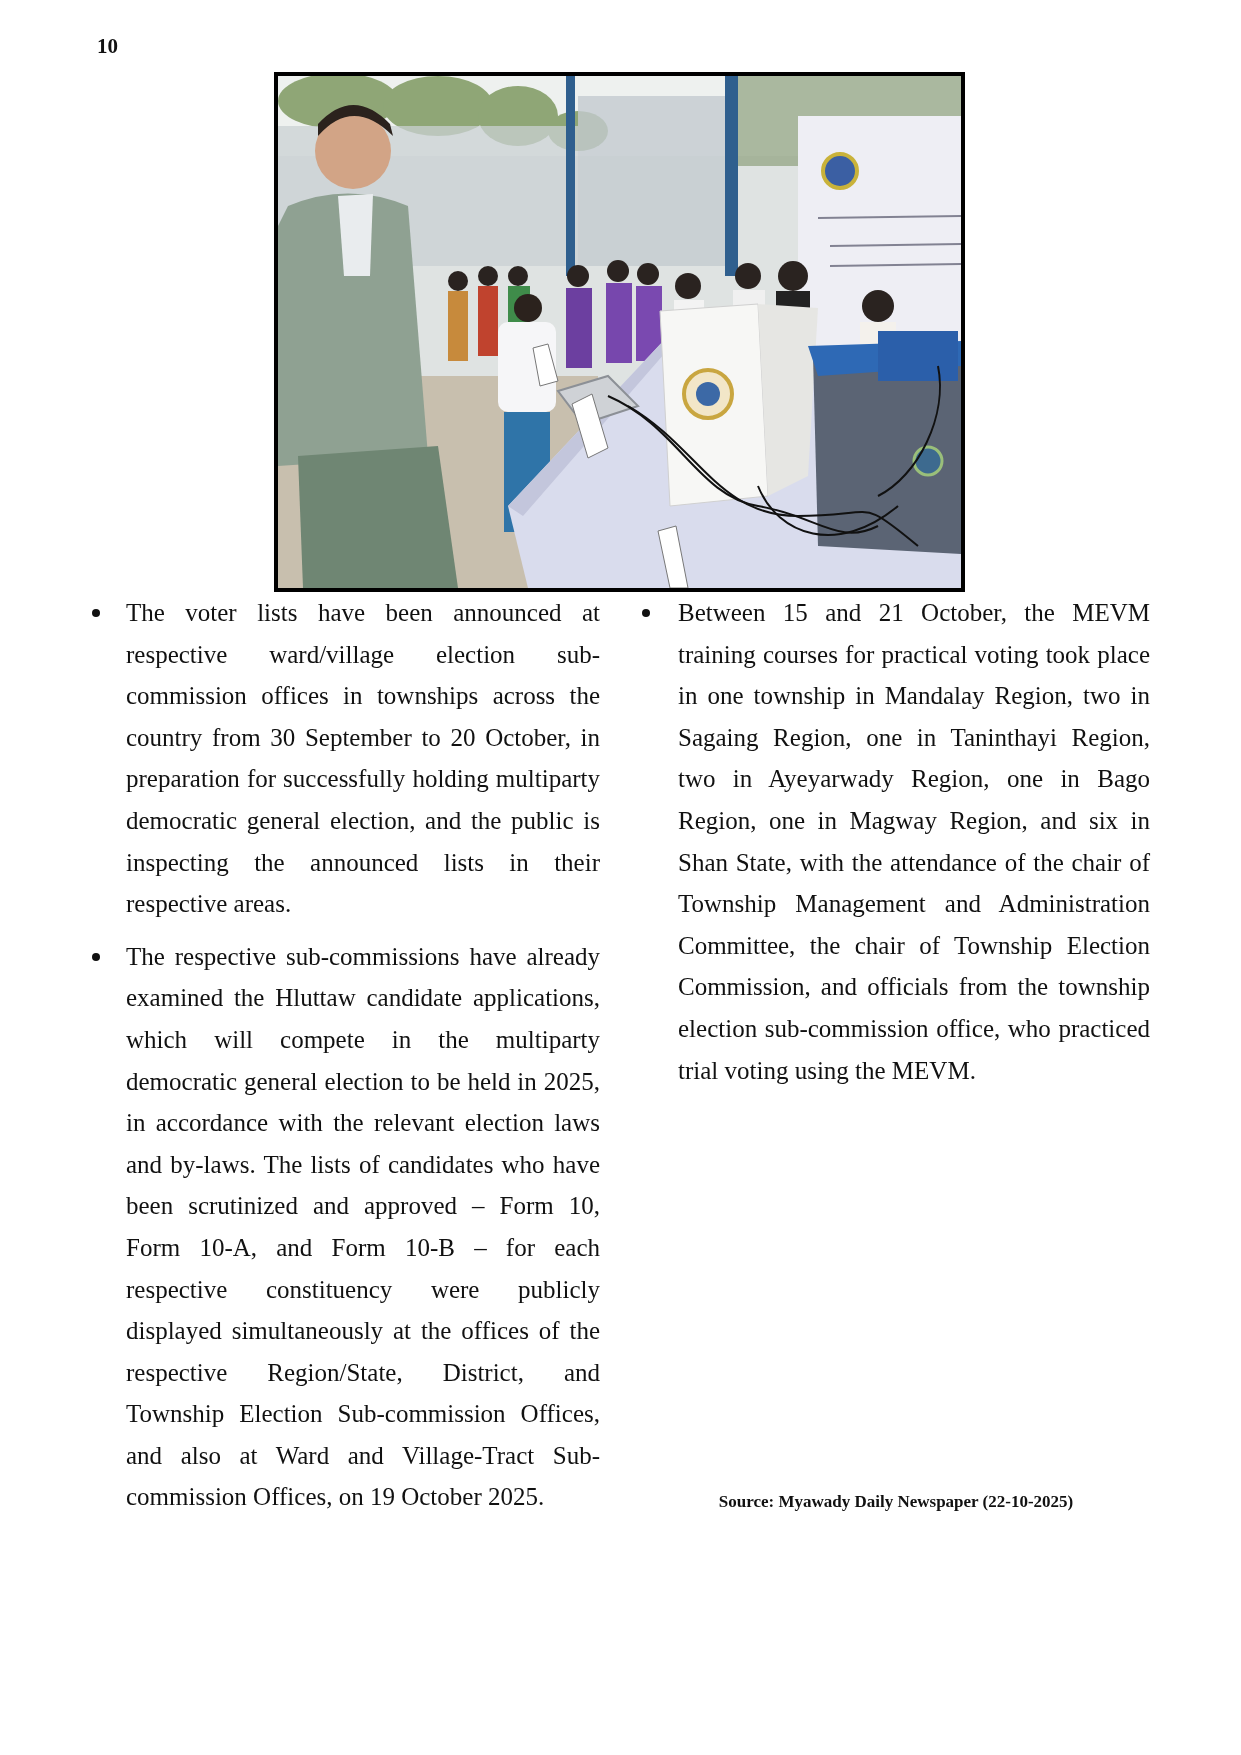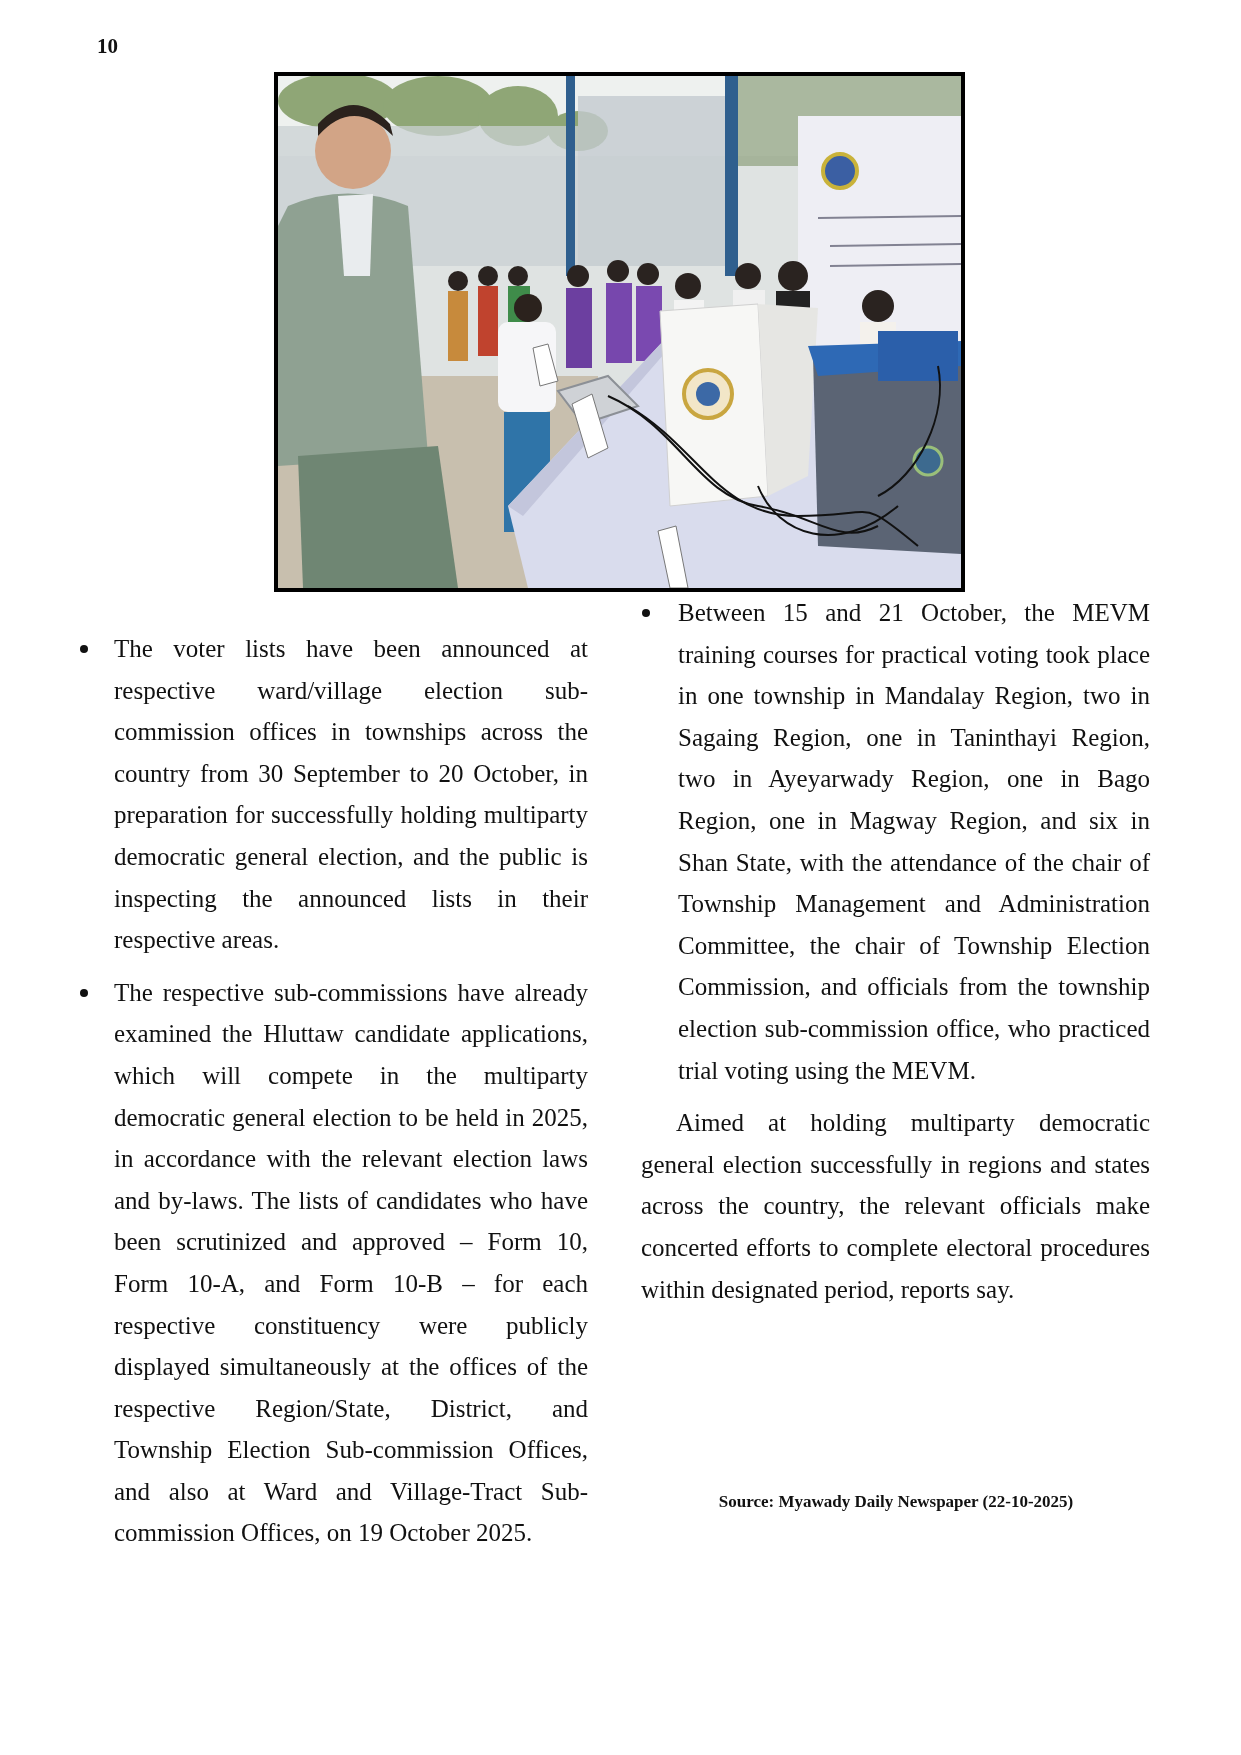--- a/index.html
+++ b/index.html
@@ -13,21 +13,21 @@
   }
   .photo {
     position: absolute; left: 274px; top: 72px; width: 683px; height: 512px;
     border: 4px solid #000000; overflow: hidden; background: #cfd3d6;
   }
   .photo svg { display: block; width: 100%; height: 100%; }
   .col {
     position: absolute; top: 592px;
     font-size: 25px; line-height: 41.6px; text-align: justify;
   }
-  .col-left { left: 68px; width: 520px; margin-top: 36px; }
+  .col-left { left: 80px; width: 520px; }
   .col-right { left: 636px; width: 514px; }
   .bullet-item {
     position: relative; padding-left: 46px; margin: 0 0 11px 0;
   }
   .bullet-item .dot {
     position: absolute; left: 12px; top: 17px; width: 8px; height: 8px;
     border-radius: 50%; background: #111111;
   }
   .col-right .bullet-item { padding-left: 42px; }
   .col-right .bullet-item .dot { left: 6px; }
@@ -144,16 +144,15 @@
     <span class="dot"></span>
     <span>The respective sub-commissions have already examined the Hluttaw candidate applications, which will compete in the multiparty democratic general election to be held in 2025, in accordance with the relevant election laws and by-laws. The lists of candidates who have been scrutinized and approved – Form 10, Form 10-A, and Form 10-B – for each respective constituency were publicly displayed simultaneously at the offices of the respective Region/State, District, and Township Election Sub-commission Offices, and also at Ward and Village-Tract Sub-commission Offices, on 19 October 2025.</span>
   </div>
 </div>
 
 <div class="col col-right">
   <div class="bullet-item">
     <span class="dot"></span>
     <span>Between 15 and 21 October, the MEVM training courses for practical voting took place in one township in Mandalay Region, two in Sagaing Region, one in Taninthayi Region, two in Ayeyarwady Region, one in Bago Region, one in Magway Region, and six in Shan State, with the attendance of the chair of Township Management and Administration Committee, the chair of Township Election Commission, and officials from the township election sub-commission office, who practiced trial voting using the MEVM.</span>
   </div>
-  <p class="plain-para">Aimed at holding multiparty democratic general election successfully in regions and states across the country, the relevant officials make concerted efforts to complete electoral procedures within designated period, reports say.</p>
 </div>
 
 <div class="source">Source: Myawady Daily Newspaper (22-10-2025)</div>
 
 </body></html>

